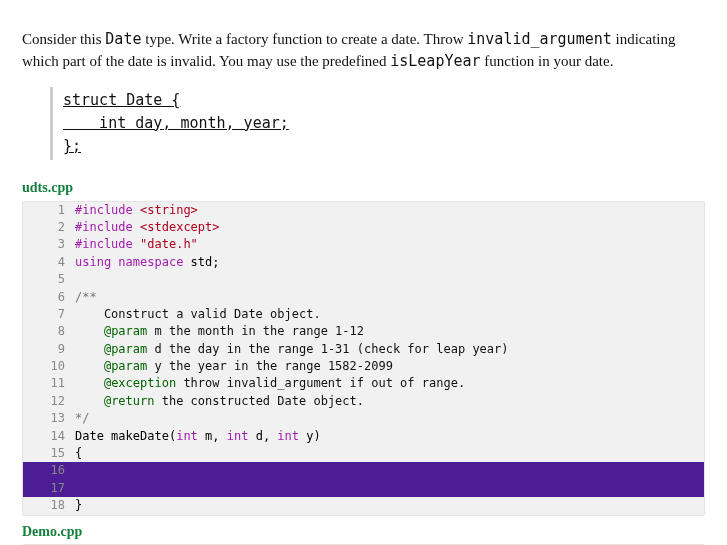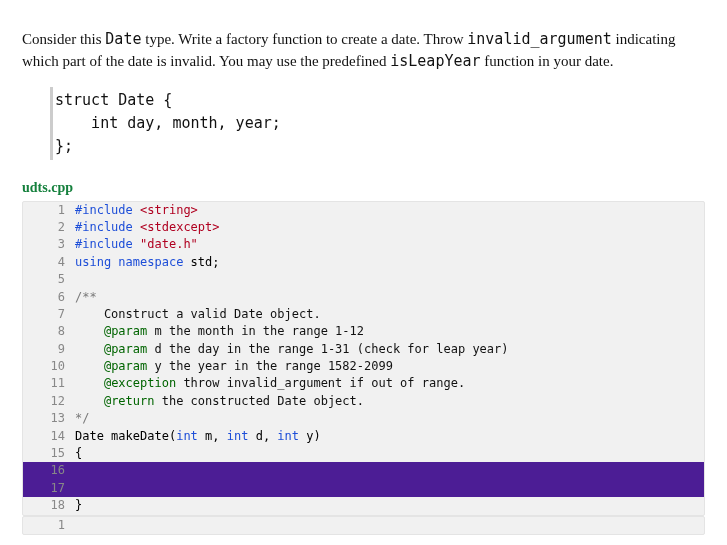--- a/index.html
+++ b/index.html
@@ -11,26 +11,27 @@
     background: #fff;
     line-height: 1.45;
   }
   .intro { margin-bottom: 14px; }
   .intro code.mono {
     font-family: ui-monospace, Menlo, Consolas, monospace;
     font-size: 15px;
   }
   .snippet-block {
     margin: 2px 0 18px 28px;
-    padding: 2px 0 2px 2px;
+    padding: 2px 0 2px 10px;
     border-left: 3px solid #ccc;
     font-family: ui-monospace, Menlo, Consolas, monospace;
     font-size: 15px;
     white-space: pre;
     line-height: 1.55;
+    text-decoration: underline;
   }
   .filename {
     color: #15803d;
     font-weight: bold;
     font-family: Georgia, serif;
     font-size: 14px;
     margin: 6px 0 2px 0;
   }
   .code-listing {
     background: #f1f1f1;
@@ -54,21 +55,21 @@
     padding: 0 10px 0 6px;
     user-select: none;
     flex: 0 0 auto;
   }
   .src {
     white-space: pre;
     padding-right: 8px;
     flex: 1 1 auto;
   }
   
-  .kw   { color: #1d4ed8; }           
+  .kw   { color: #a21caf; }           
   .hdr  { color: #b00020; }           
   .cmt  { color: #7a7a7a; }            */
   .doc  { color: #1a3fb0; }           
   .tag  { color: #006400; font-weight: normal; }
   .pl   { color: #000; text-align: center; }
 </style>
 </head>
 <body>
 
 <p class="intro">
@@ -148,19 +149,20 @@
       </div>
       <div class="code-row blank-editable">
         <div class="ln">17</div>
         <div class="src"><span class="pl"></span></div>
       </div>
       <div class="code-row">
         <div class="ln">18</div>
         <div class="src"><span class="pl">}</span></div>
       </div>
     </div>
+    <div class="filename">Demo.cpp</div>
     <div class="code-listing">
       <div class="code-row">
         <div class="ln">1</div>
         <div class="src"></div>
       </div>
     </div>
   </div>
 
 </body></html>

